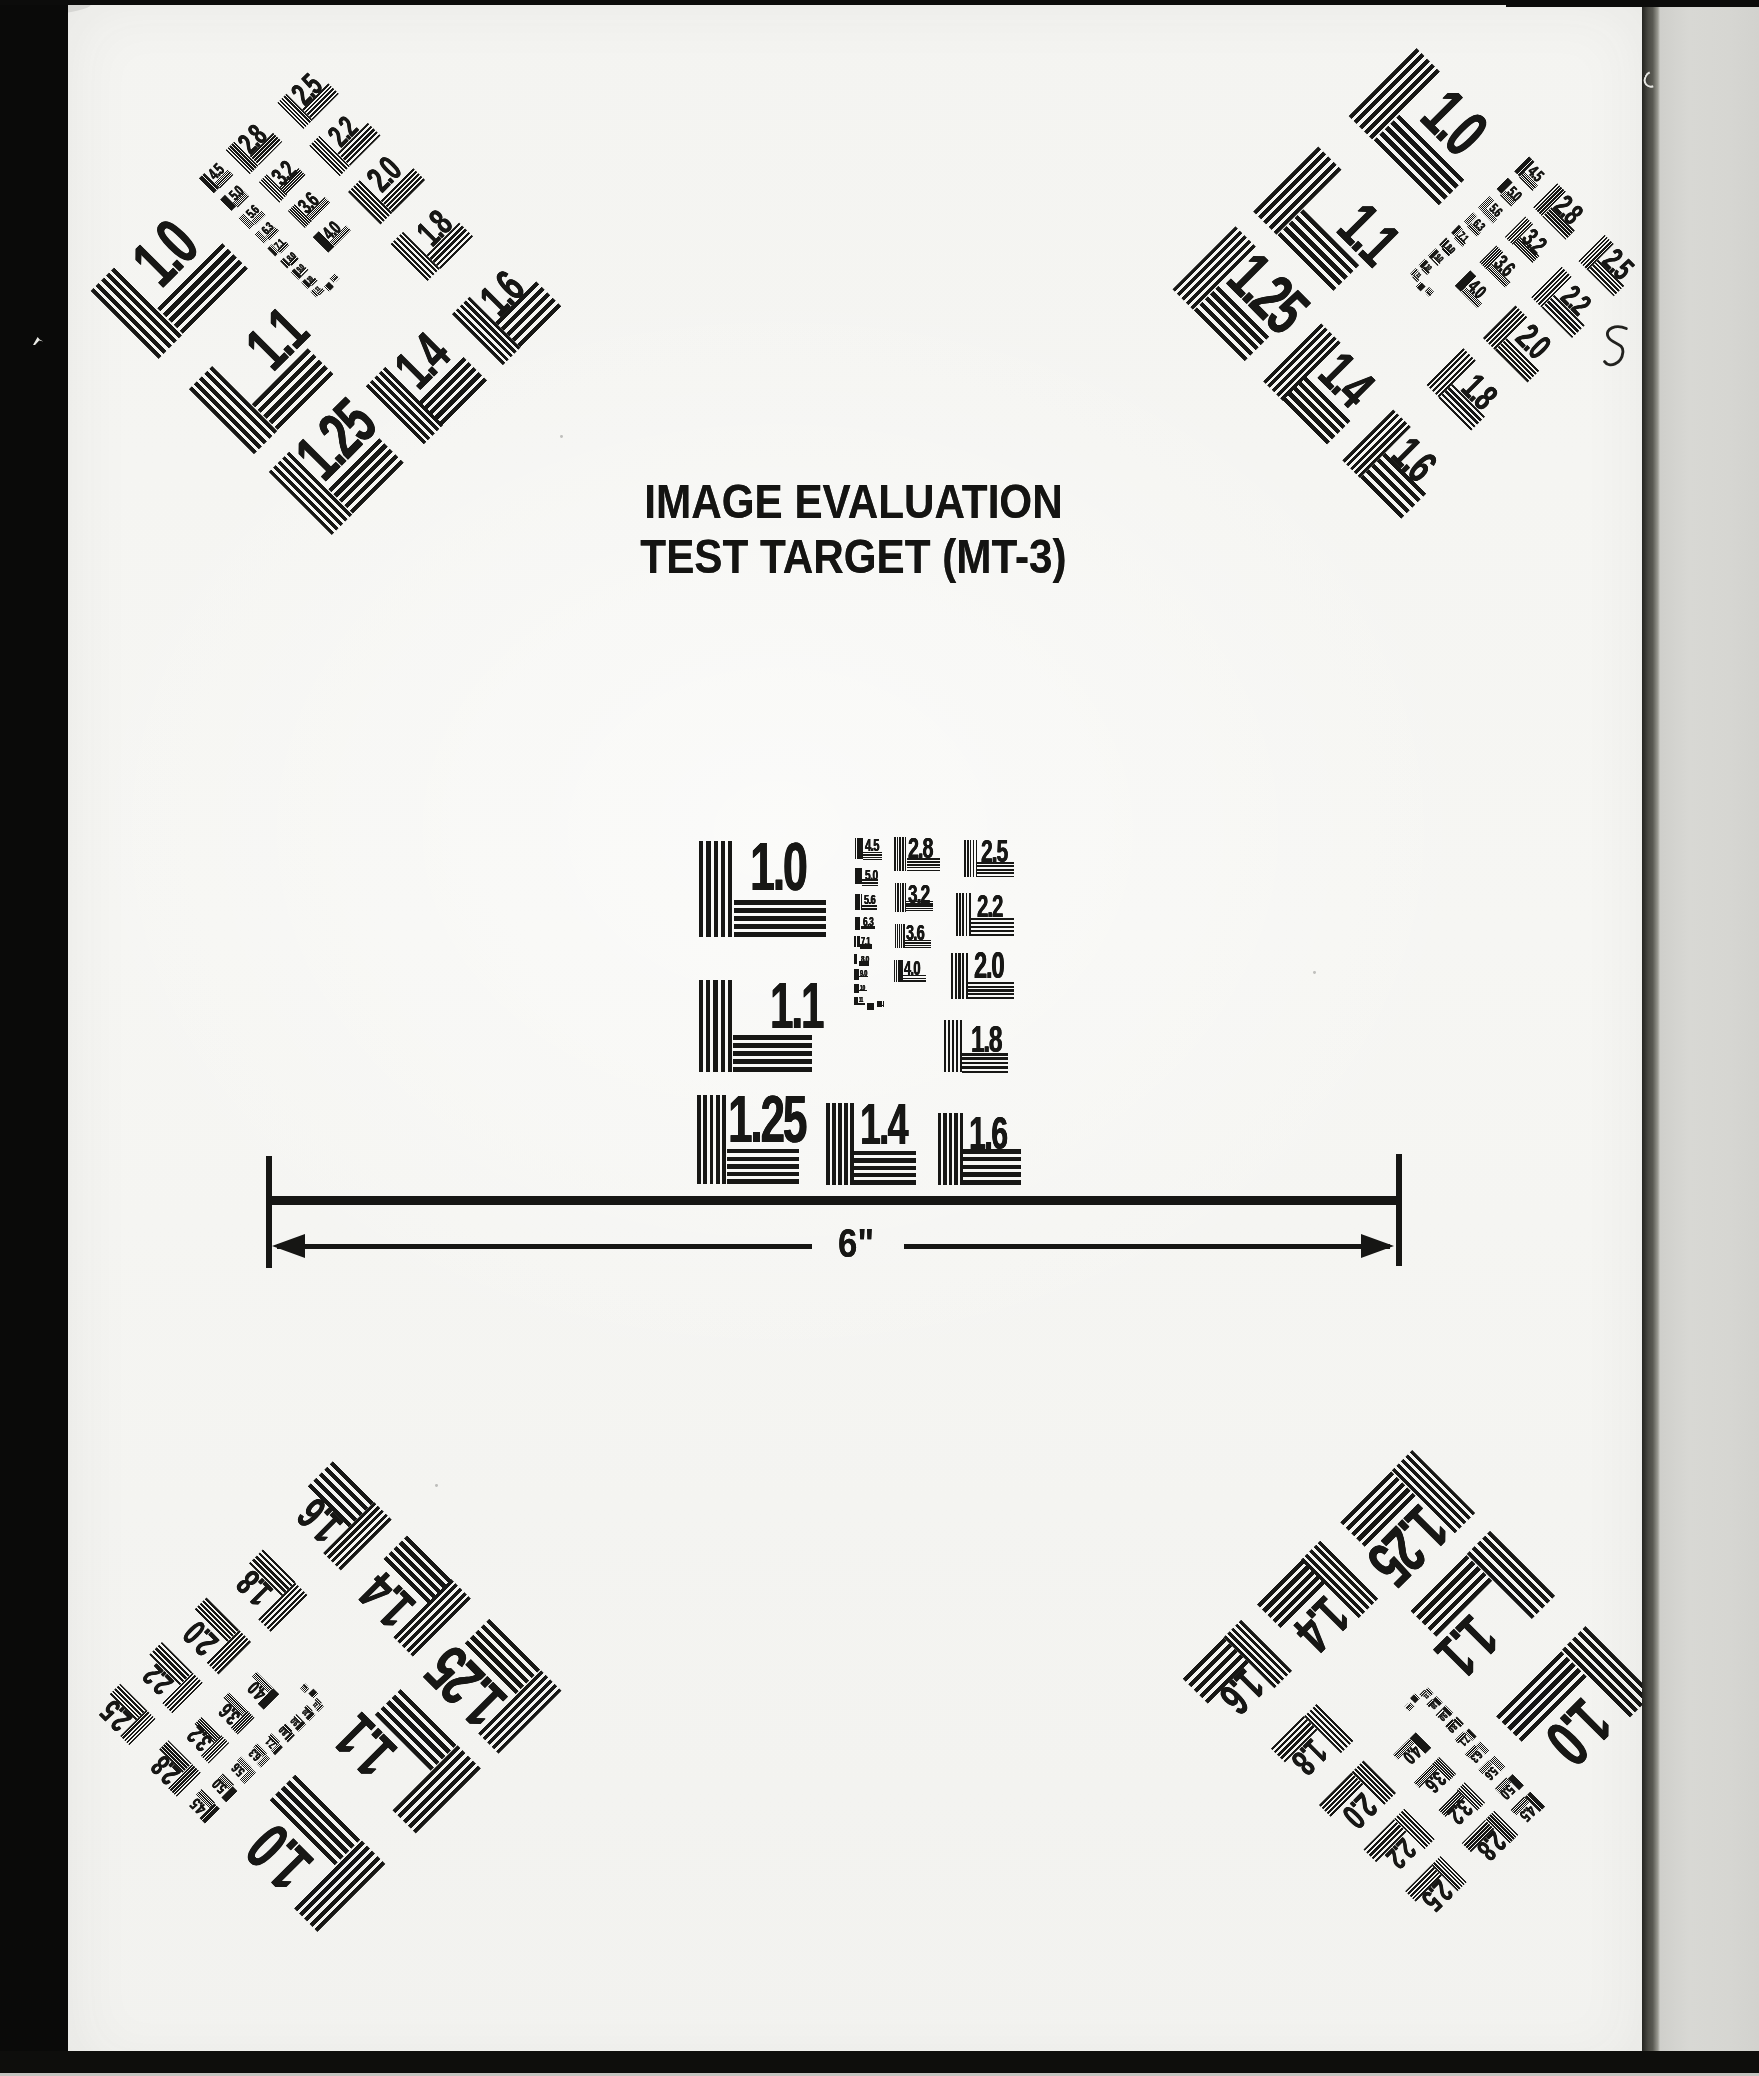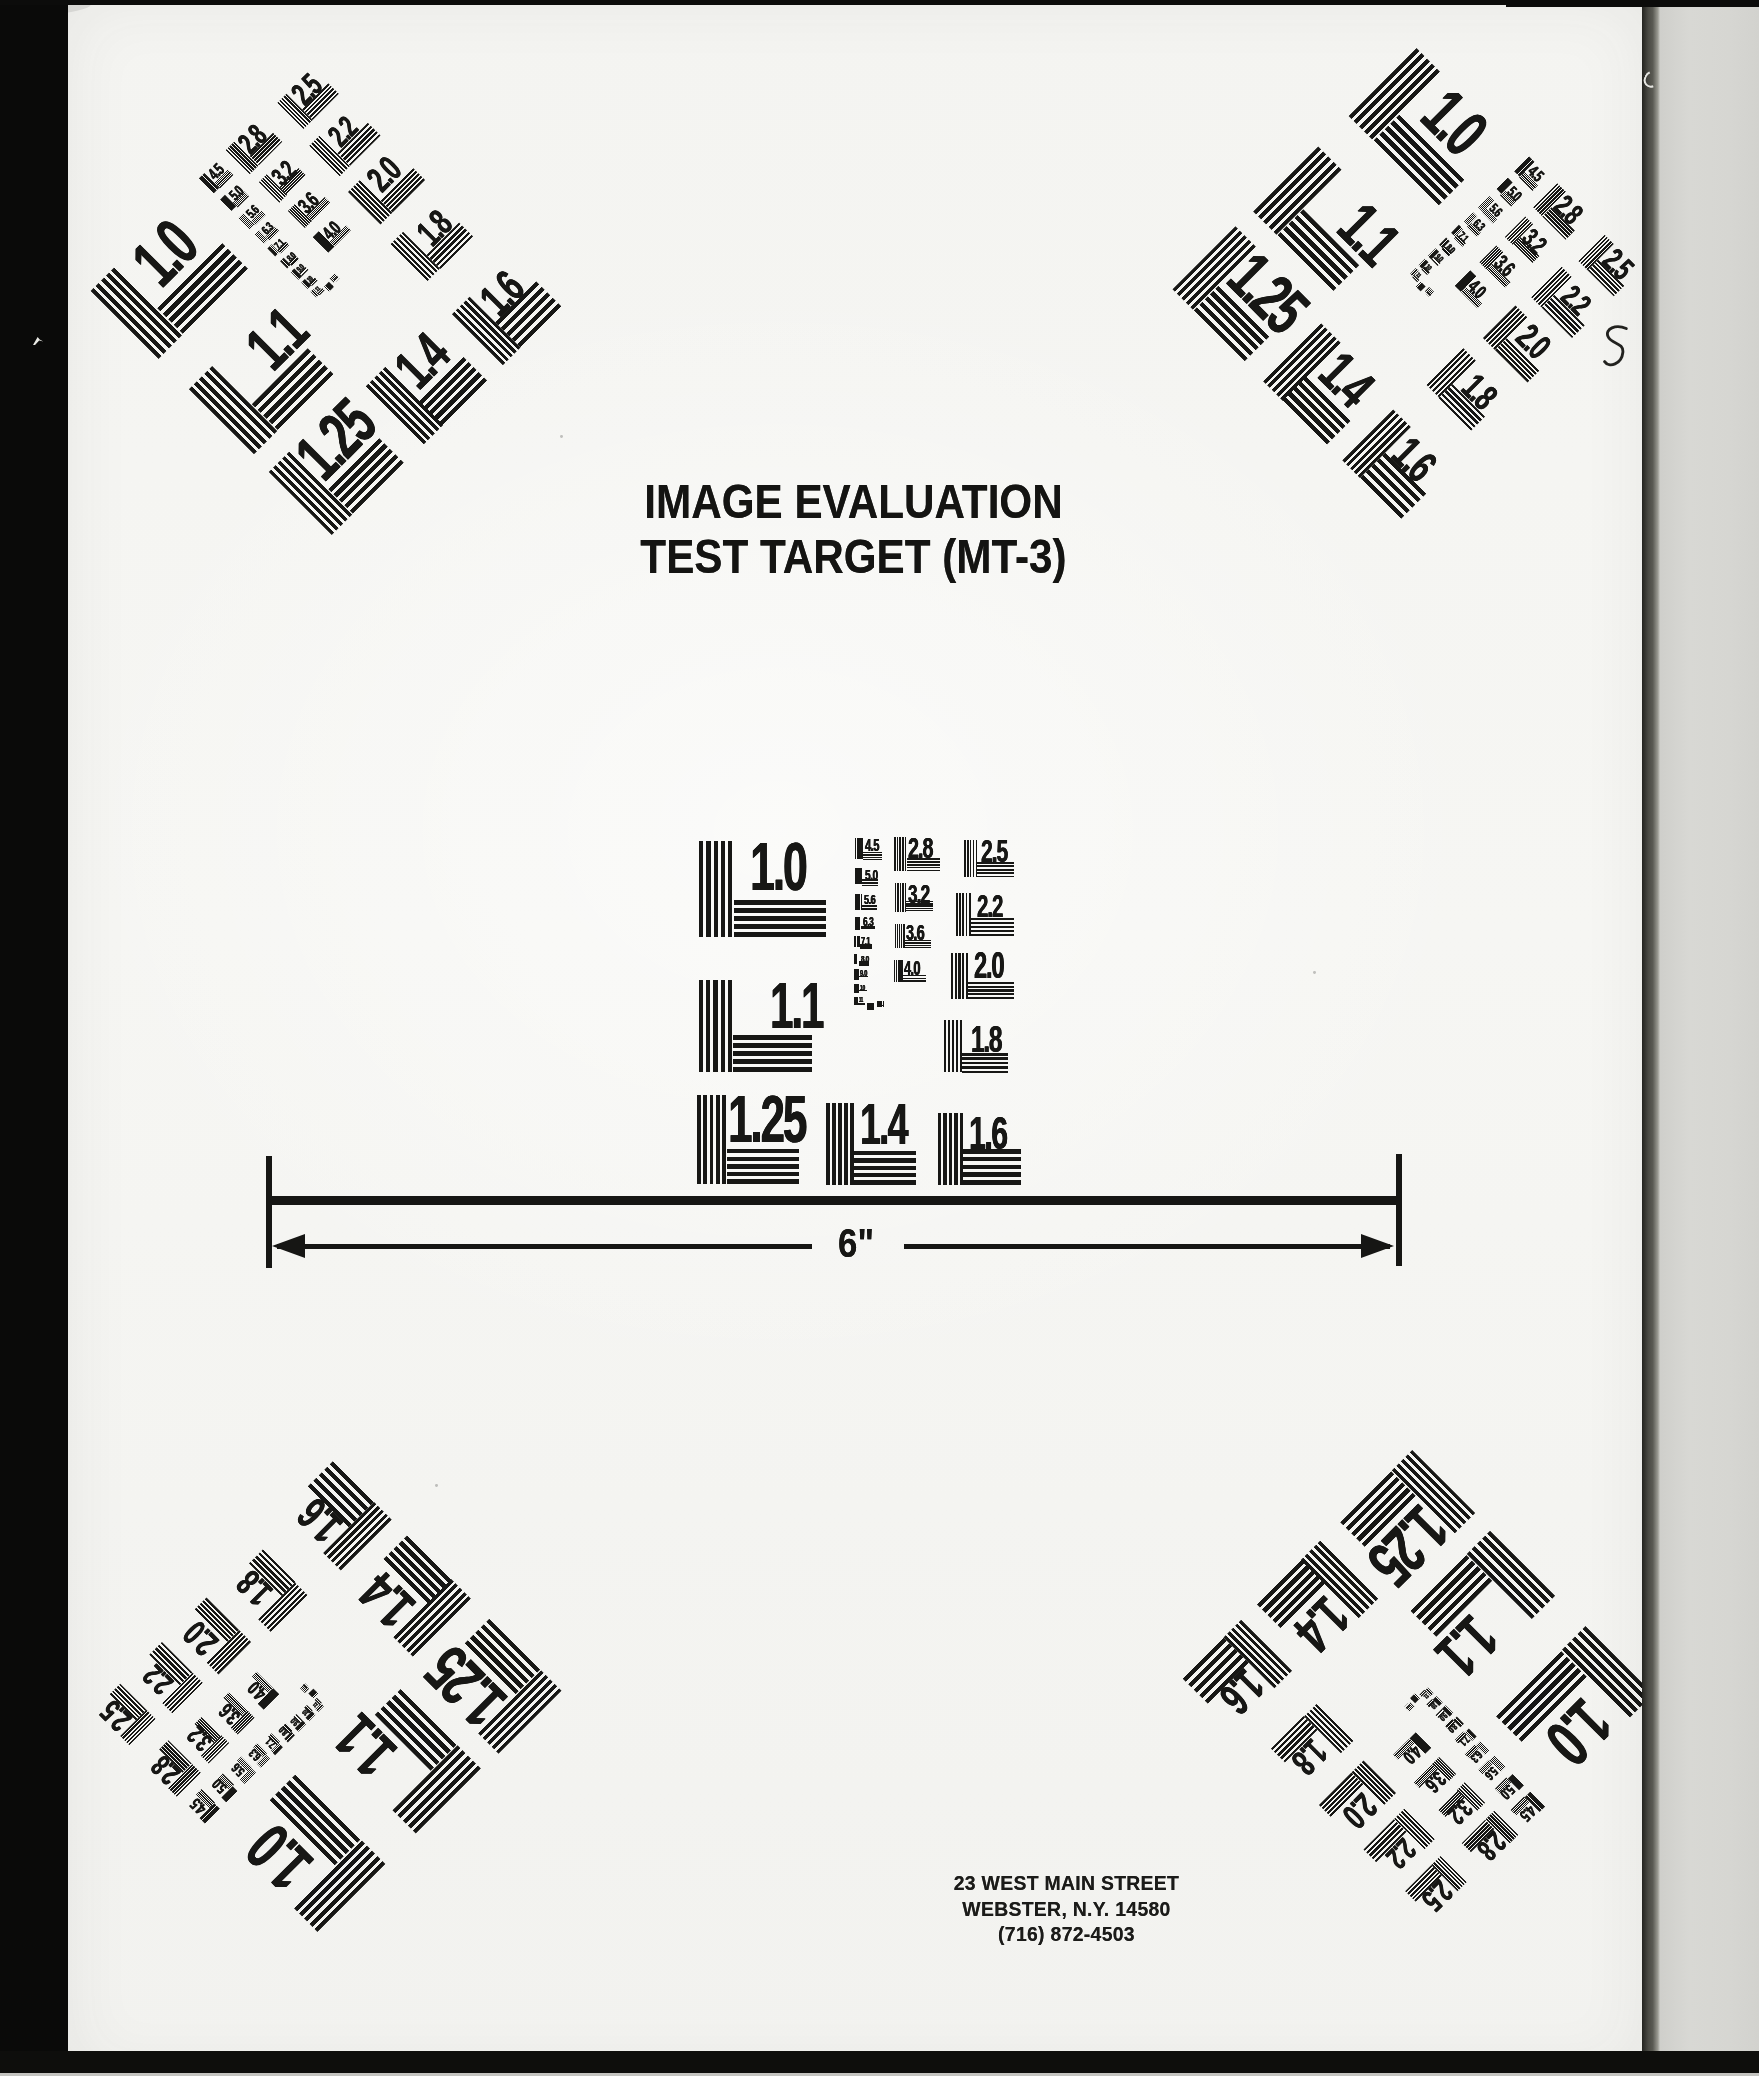--- a/index.html
+++ b/index.html
@@ -698,25 +698,20 @@
     <div class="ruler-endbar" style="left:266px;top:1156px;"></div>
     <div class="ruler-endbar" style="left:1396px;top:1154px;"></div>
     <div class="ruler-thick"></div>
     <div class="ruler-shaft" style="left:277px;width:535px;"></div>
     <div class="ruler-shaft" style="left:904px;width:486px;"></div>
     <div class="arrowhead arrowhead-left"></div>
     <div class="arrowhead arrowhead-right"></div>
     <div class="ruler-label">6"</div>
   </div>
 
-  <div class="address-block">
-    <div>23 WEST MAIN STREET</div>
-    <div>WEBSTER, N.Y. 14580</div>
-    <div>(716) 872-4503</div>
-  </div>
 
   <div class="edge page-shadow-band"></div>
   <div class="edge adjacent-page"></div>
   <div class="edge edge-left"></div>
   <div class="edge edge-top"></div>
   <div class="edge edge-top-right"></div>
   <div class="edge edge-bottom"></div>
   <div class="edge edge-bottom-line"></div>
 
   <svg class="artifact" style="left:1601px;top:324px;z-index:3;" width="30" height="49" viewBox="0 0 52 86">

